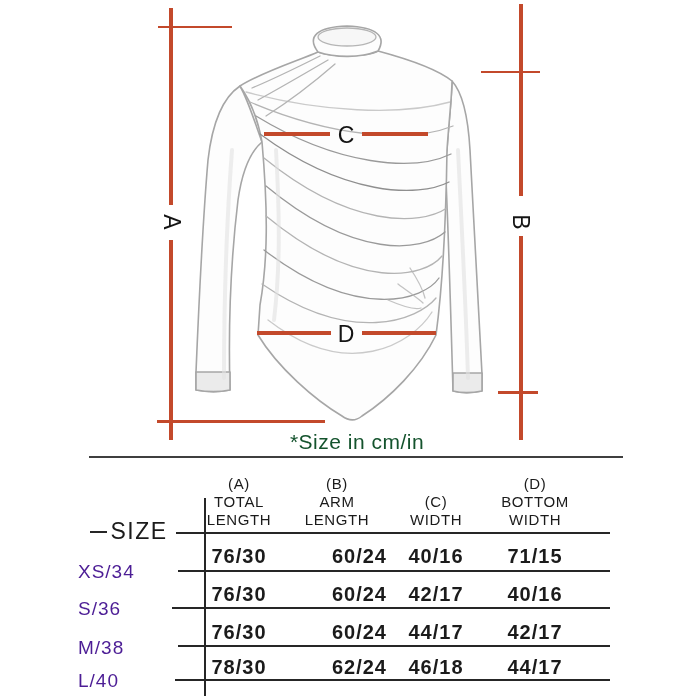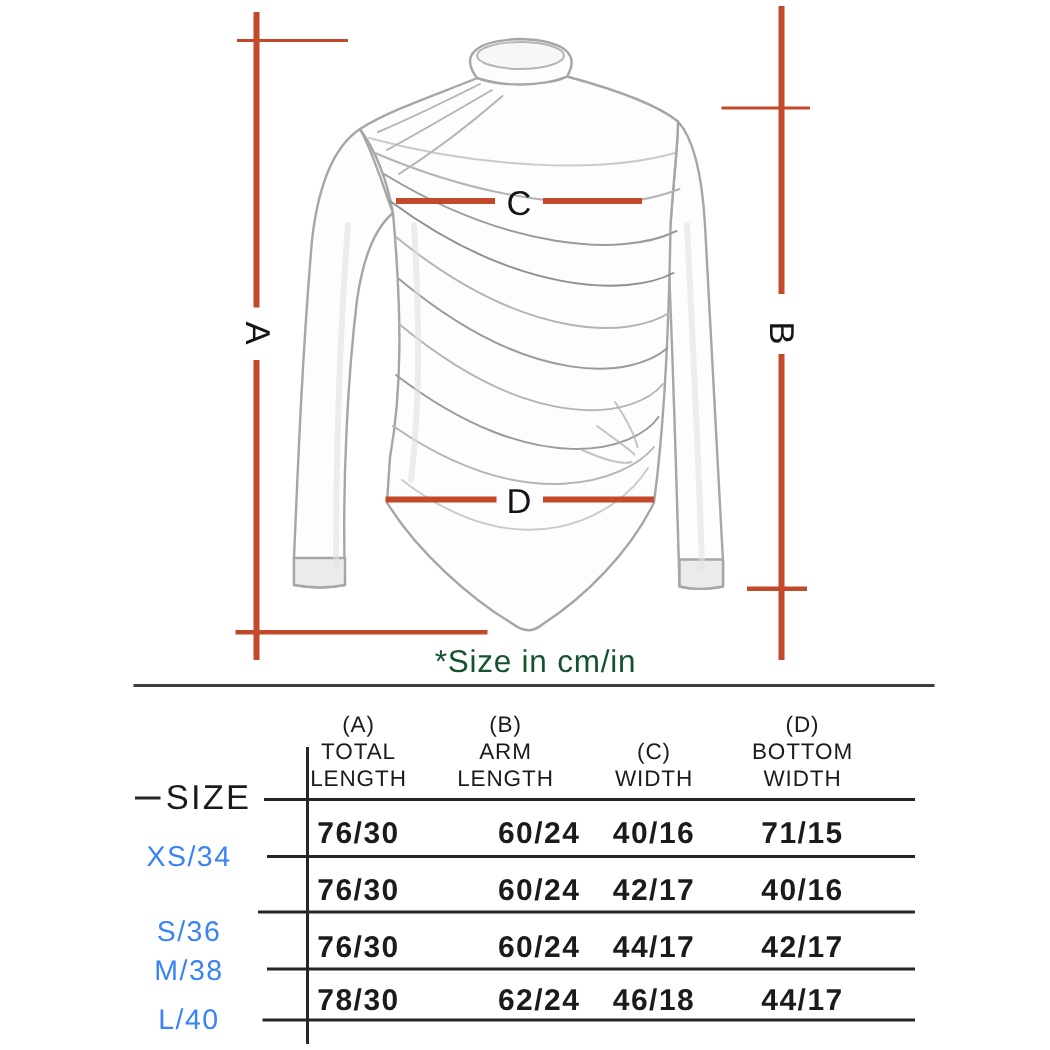--- a/index.html
+++ b/index.html
@@ -39,23 +39,23 @@
   }
   .hcell{
     position:absolute;top:470px;width:112px;height:59px;
     display:flex;flex-direction:column;justify-content:flex-end;align-items:center;
     font-size:15px;line-height:18px;letter-spacing:.6px;text-align:center;color:#1b1b1b;
   }
   .hcell .hlabel{max-width:88px;}
   .hc0{left:183px;} .hc1{left:281px;} .hc2{left:380px;} .hc3{left:479px;}
   .rowlabel{
     position:absolute;left:78px;width:96px;height:21px;line-height:21px;
-    text-align:center;font-size:19px;letter-spacing:1px;color:#3b82f6;
+    text-align:left;font-size:19px;letter-spacing:1px;color:#4c1d95;
   }
-  .rl0{top:561px;} .rl1{top:611px;} .rl2{top:637px;} .rl3{top:670px;}
+  .rl0{top:561px;} .rl1{top:598px;} .rl2{top:637px;} .rl3{top:670px;}
   .cell{
     position:absolute;width:100px;height:22px;line-height:22px;
     text-align:center;font-size:20px;letter-spacing:1px;color:#1b1b1b;font-weight:bold;
   }
   .c0{left:189px;} .c1{left:287px;text-align:right;} .c2{left:386px;} .c3{left:485px;}
   .r0{top:545px;} .r1{top:583px;} .r2{top:621px;} .r3{top:656px;}
 </style>
 </head>
 <body>
 

